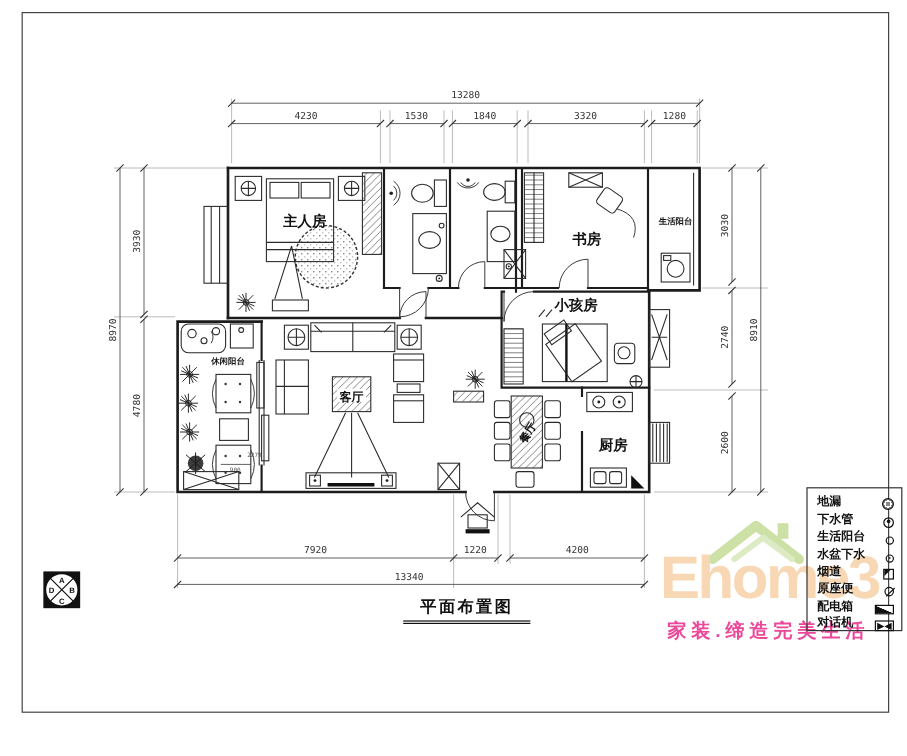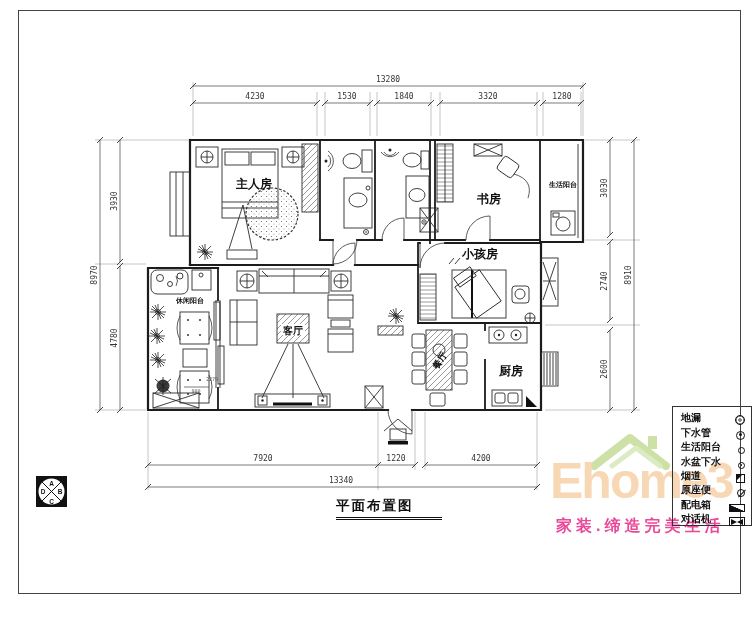--- a/index.html
+++ b/index.html
@@ -13,21 +13,21 @@
   .dim-text{font:8px "DejaVu Sans Mono",monospace;fill:#333;}
   .dim-tiny{font:5px "DejaVu Sans Mono",monospace;fill:#555;}
   .wall{stroke:#1c1c1c;stroke-width:2.2;fill:none;stroke-linecap:square;}
   .iwall{stroke:#1c1c1c;stroke-width:1.8;fill:none;stroke-linecap:square;}
   .thin{stroke:#2a2a2a;stroke-width:.9;fill:none;}
   .furn{stroke:#2a2a2a;stroke-width:.9;fill:none;}
   .dimln{stroke:#444;stroke-width:.7;fill:none;}
   .extln{stroke:#999;stroke-width:.55;fill:none;}
   .arc{stroke:#333;stroke-width:.8;fill:none;}
   
-  .title{position:absolute;left:336px;top:497px;width:106px;
+  .title{position:absolute;left:336px;top:497px;width:106px;text-align:center;
          font-weight:bold;font-size:13.5px;color:#111;letter-spacing:2px;
          border-bottom:3px double #111;padding-bottom:2px;z-index:4;}
   
   .legend{position:absolute;left:672px;top:406px;width:80px;height:120px;
           border:1px solid #333;z-index:3;box-sizing:border-box;padding:4px 6px 0 8px;}
   .legend-row{display:flex;justify-content:space-between;align-items:flex-end;height:14.4px;}
   .legend-label{font-size:10px;font-weight:bold;color:#111;white-space:nowrap;}
   .sym{display:inline-block;box-sizing:border-box;position:relative;flex:0 0 auto;}
   .s-floordrain{width:10px;height:10px;border:1px solid #111;border-radius:50%;
      background:radial-gradient(circle,#8a8a8a 0 2px,#fff 2px 3px,#8a8a8a 3px 5px);}

